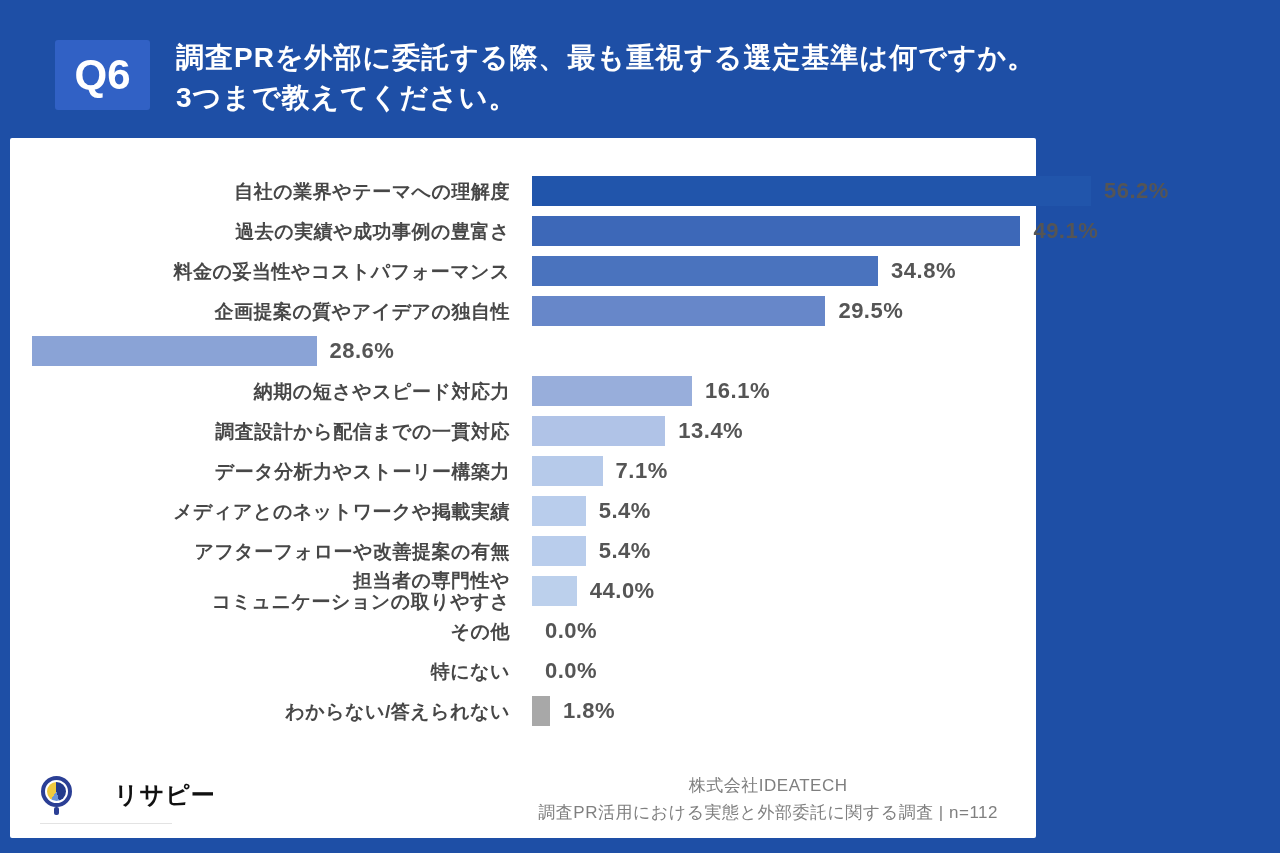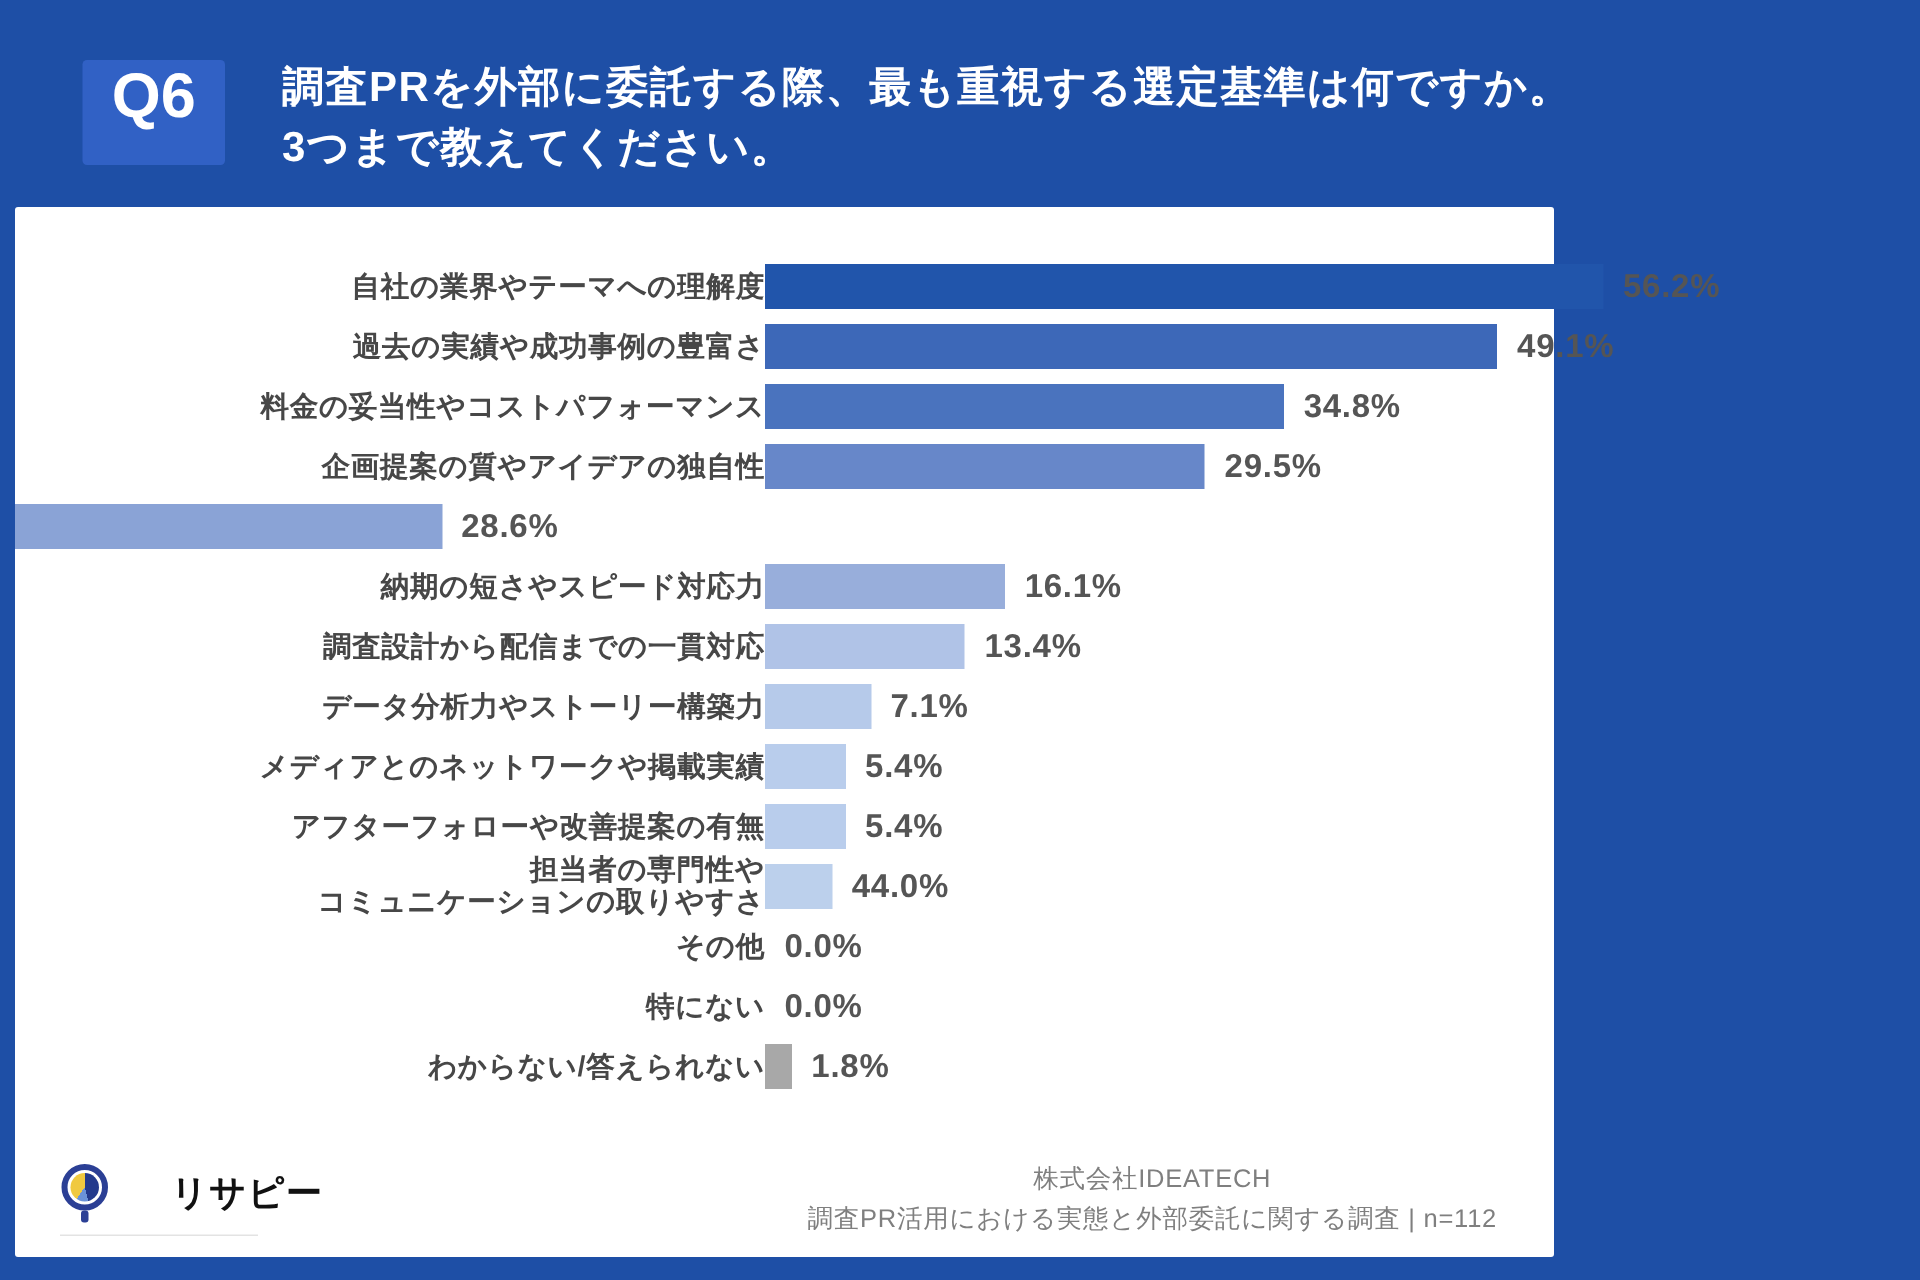--- a/index.html
+++ b/index.html
@@ -6,44 +6,44 @@
   html,body { width:1280px; height:853px; }
   body { font-family:"Liberation Sans","DejaVu Sans",sans-serif; }
 
   .page { position:relative; width:1280px; height:853px; background:#1e4fa6; overflow:hidden; }
 
   
   .header { position:absolute; top:0; left:0; right:0; height:138px; }
   .q-badge {
     position:absolute; left:55px; top:40px; width:95px; height:70px;
     background:#3161c5; border-radius:3px;
-    display:flex; align-items:flex-start; justify-content:center;
+    display:flex; align-items:center; justify-content:center;
     color:#ffffff; font-size:42px; font-weight:bold;
   }
   .q-title {
-    position:absolute; left:188px; top:38px;
+    position:absolute; left:176px; top:38px;
     color:#ffffff; font-size:28px; font-weight:bold; line-height:40px;
     letter-spacing:1px;
   }
 
   
   .card {
     position:absolute; left:10px; top:138px; width:1026px; height:700px;
     background:#ffffff; border-radius:2px;
   }
 
   
   .chart { position:absolute; top:33px; left:0; width:100%; }
   .row { display:flex; align-items:center; height:40px; }
   .cat-label {
     width:500px; flex-shrink:0; text-align:right;
     font-size:19px; font-weight:bold; color:#474747;
     white-space:pre-line; line-height:21px; letter-spacing:0.5px;
   }
-  .bar-wrap { display:flex; align-items:center; flex:1; }
+  .bar-wrap { display:flex; align-items:center; margin-left:22px; flex:1; }
   .bar { height:30px; flex-shrink:0; }
   .pct {
     margin-left:13px; font-size:22px; font-weight:bold; color:#555555;
     letter-spacing:0.5px; white-space:nowrap;
   }
 
   
   .brand { position:absolute; left:30px; bottom:22px; display:flex; align-items:center; }
   .brand-underline { position:absolute; left:30px; bottom:14px; width:132px; height:1px; background:#e3e3e3; }
   .magnifier { position:relative; width:34px; height:42px; margin-right:8px; }

